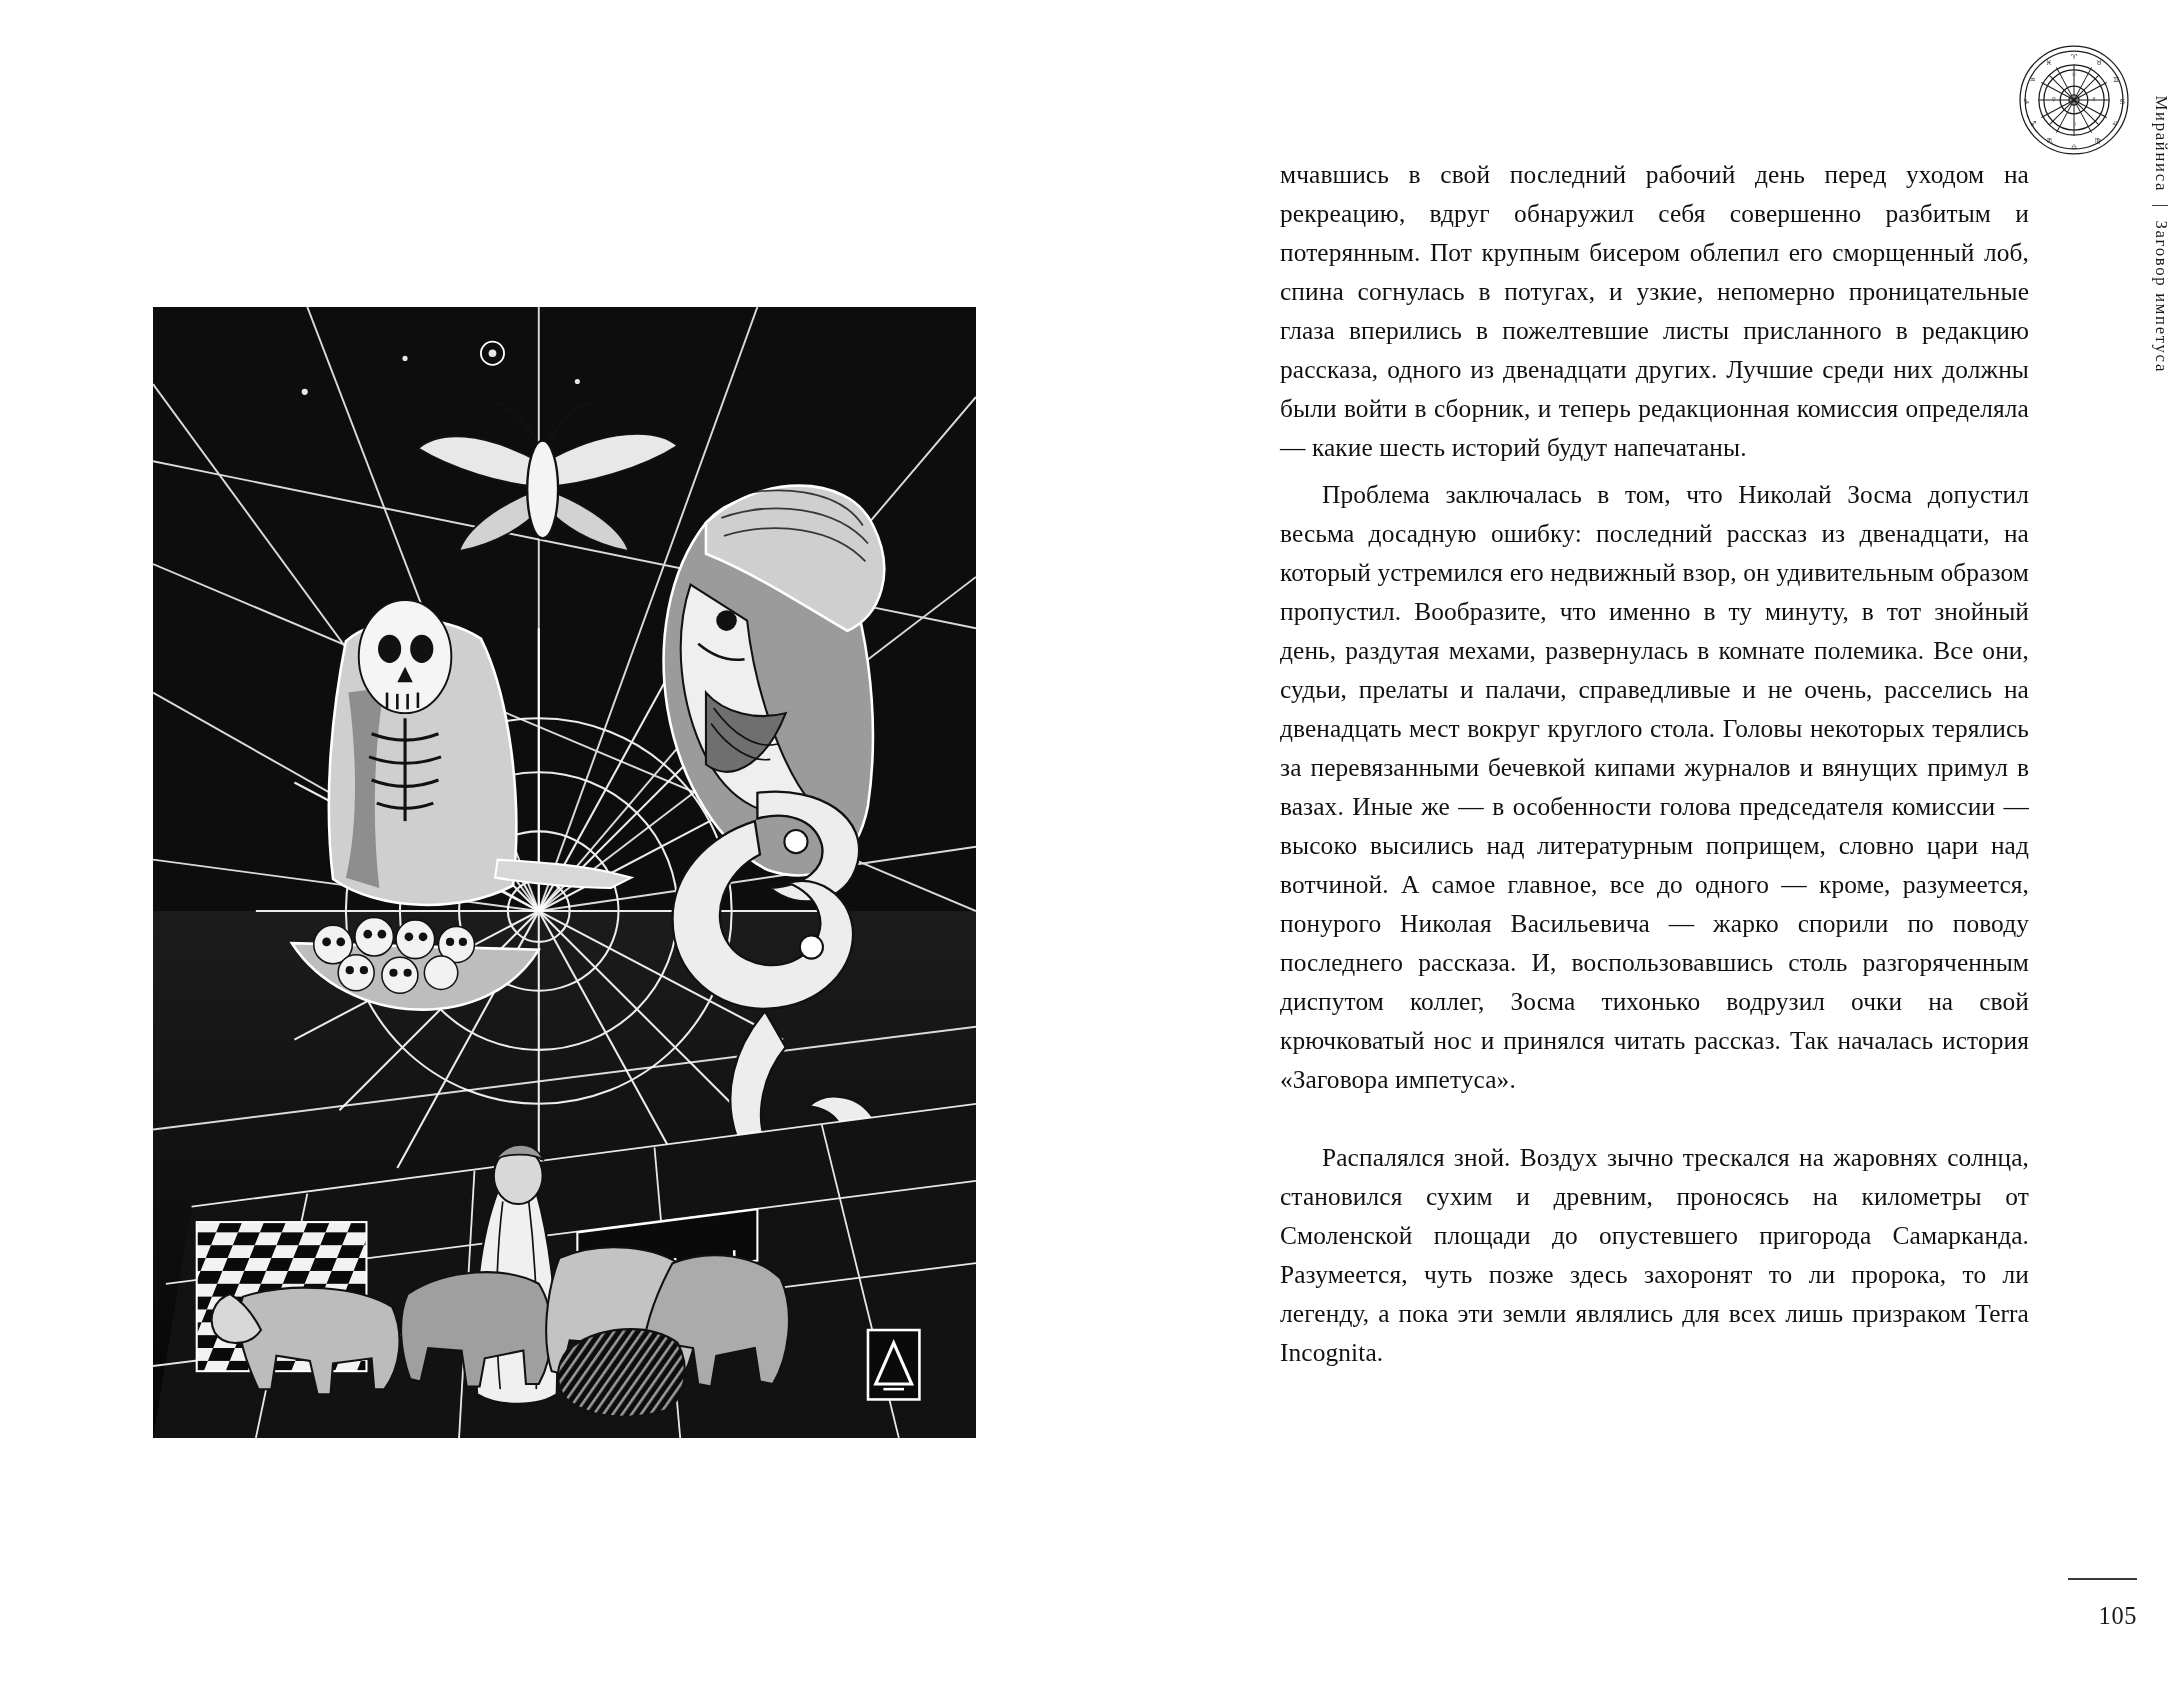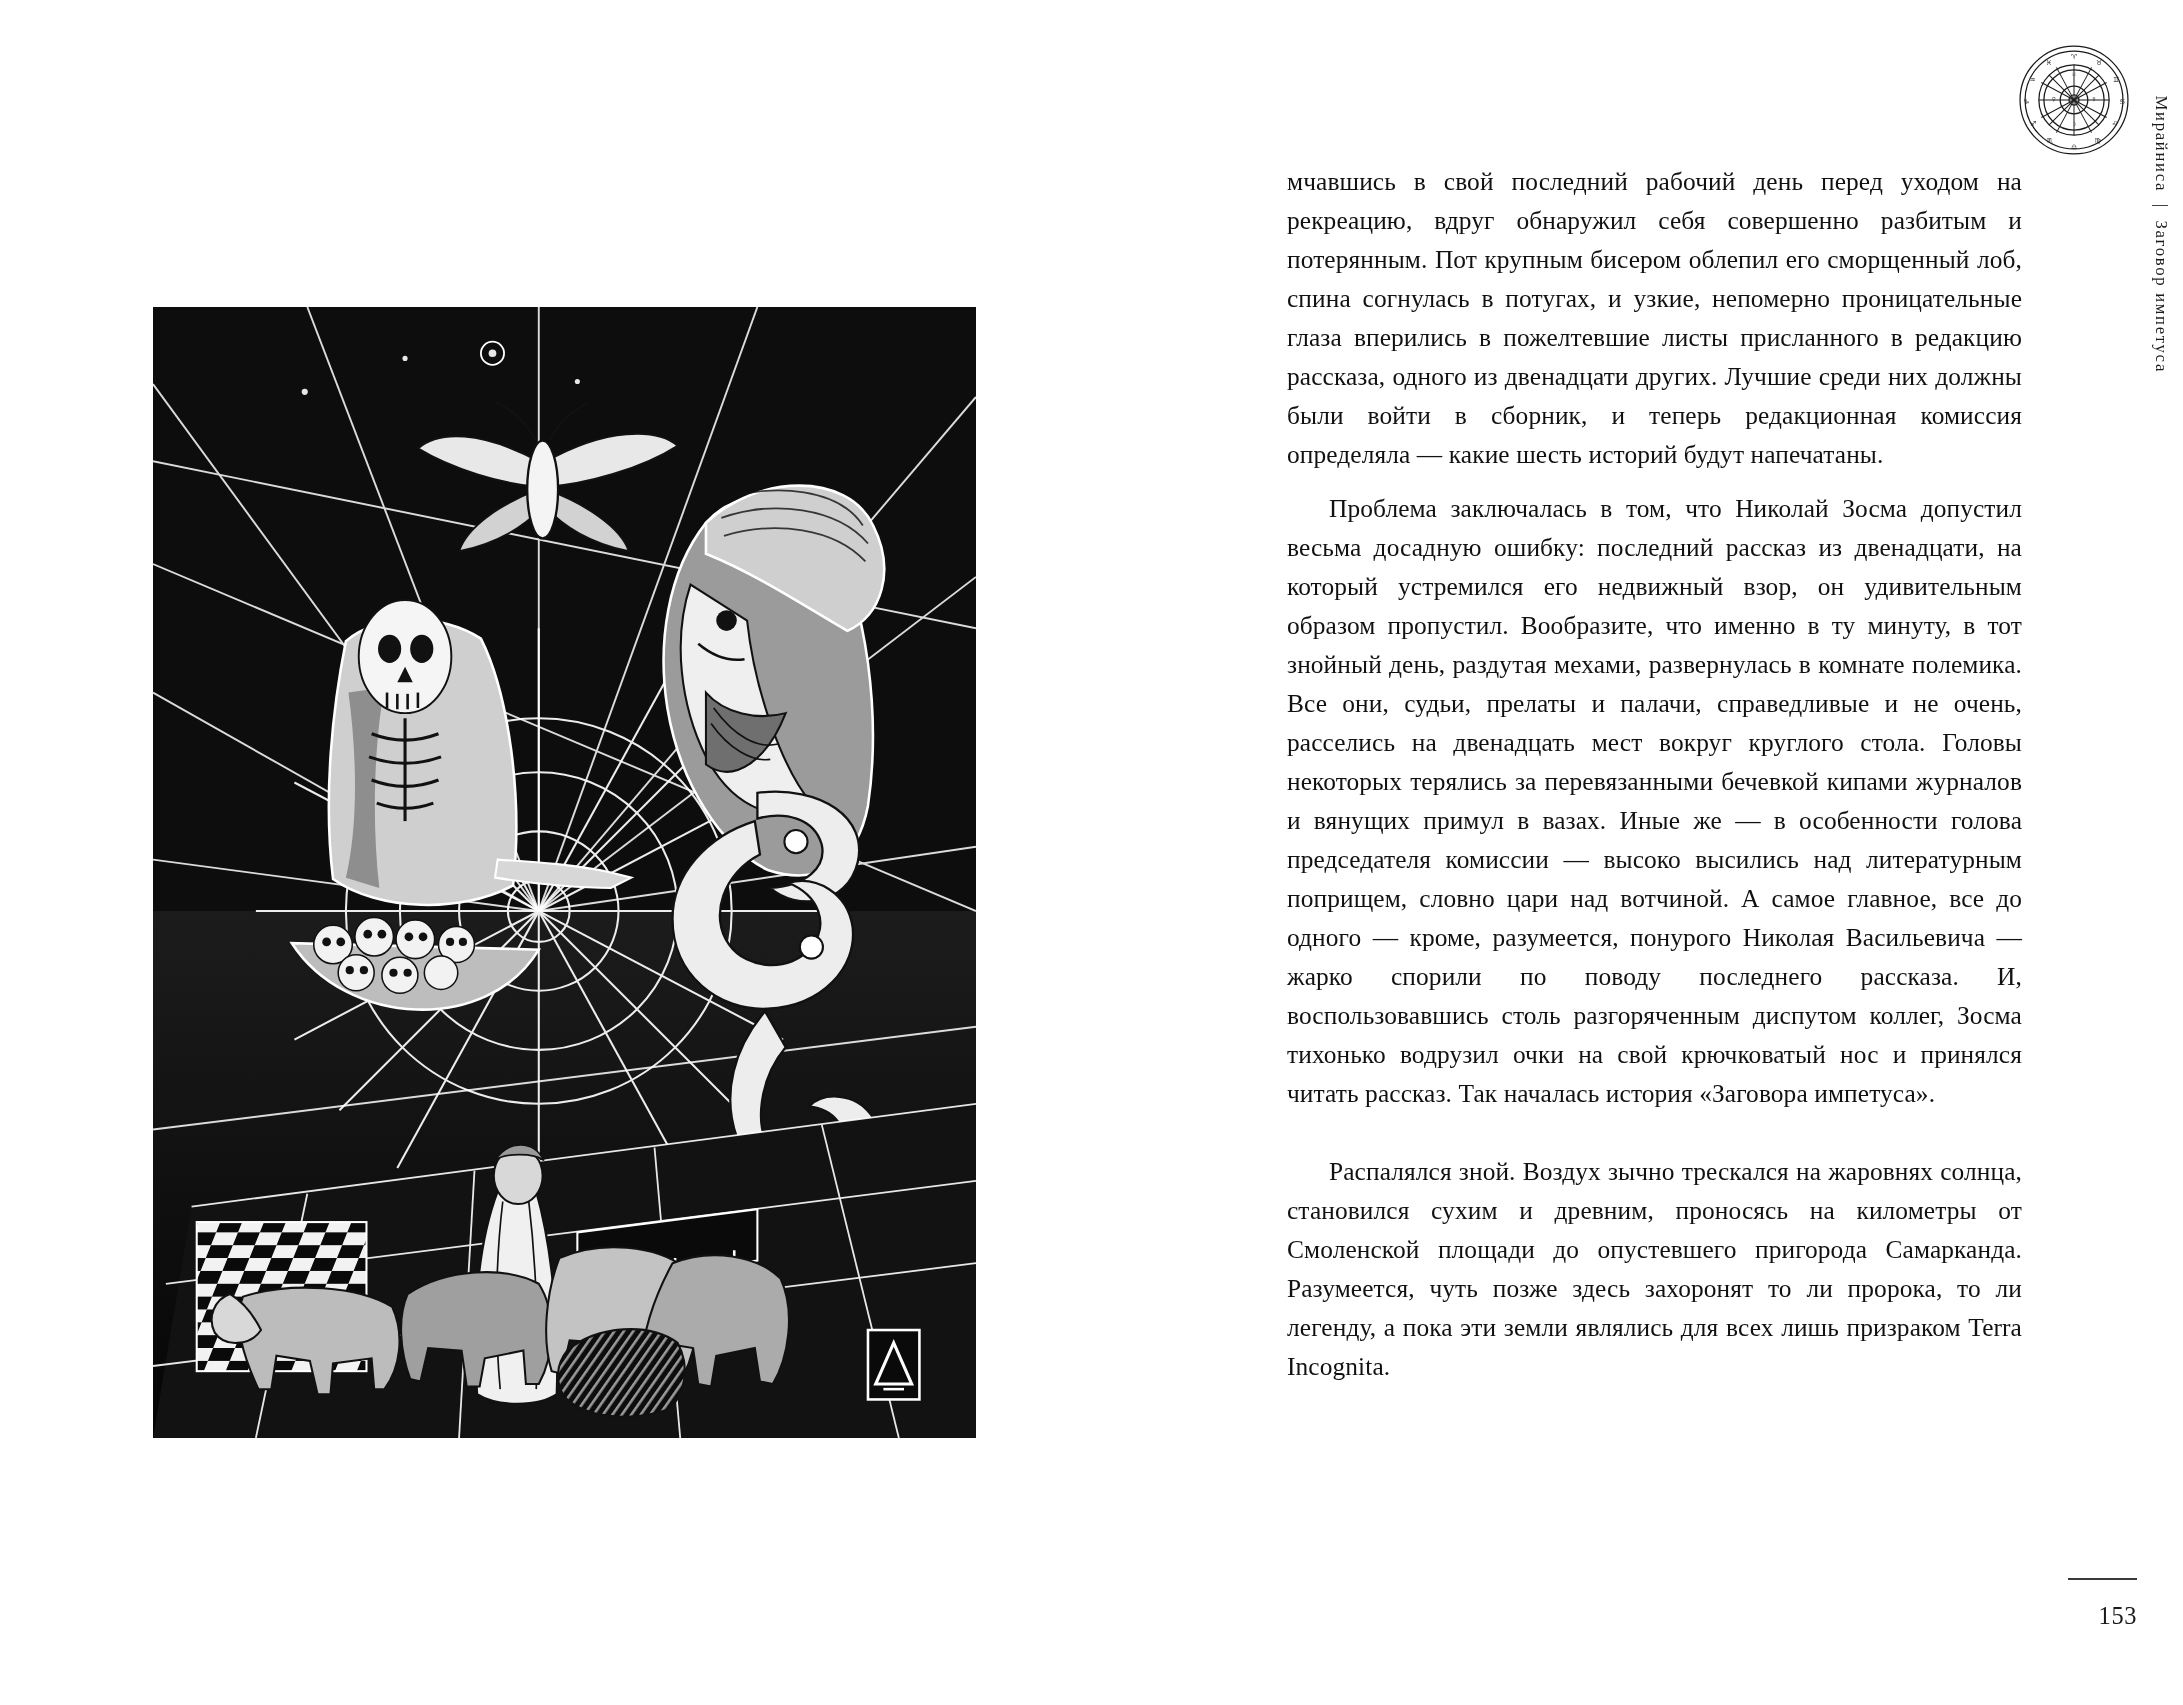--- a/index.html
+++ b/index.html
@@ -54,21 +54,21 @@
   }
 
   .text-column {
     position: absolute;
     left: 64px;
     top: 147px;
     width: 765px;
   }
 
   .text-column p {
-    margin: 15px;
+    margin: 8px;
     font-size: 25.4px;
     line-height: 39px;
     text-align: justify;
     text-justify: inter-word;
     letter-spacing: 0.1px;
     hyphens: manual;
   }
   .text-column p.indent { text-indent: 42px; }
   .text-column p.gap-before { margin-top: 39px; }
 
@@ -366,17 +366,17 @@
       <span>Мирайниса</span><span class="sep">|</span><span>Заговор импетуса</span>
     </div>
 
     <div class="text-column">
       <p>мчавшись в свой последний рабочий день перед уходом на рекреацию, вдруг обнаружил себя совершенно разбитым и потерянным. Пот крупным бисером облепил его сморщенный лоб, спина согнулась в потугах, и узкие, непомерно проницательные глаза вперились в пожелтевшие листы присланного в редакцию рассказа, одного из двенадцати других. Лучшие среди них должны были войти в сборник, и теперь редакционная комиссия определяла — какие шесть историй будут напечатаны.</p>
       <p class="indent">Проблема заключалась в том, что Николай Зосма допустил весьма досадную ошибку: последний рассказ из двенадцати, на который устремился его недвижный взор, он удивительным образом пропустил. Вообразите, что именно в ту минуту, в тот знойный день, раздутая мехами, развернулась в комнате полемика. Все они, судьи, прелаты и палачи, справедливые и не очень, расселись на двенадцать мест вокруг круглого стола. Головы некоторых терялись за перевязанными бечевкой кипами журналов и вянущих примул в вазах. Иные же — в особенности голова председателя комиссии — высоко высились над литературным поприщем, словно цари над вотчиной. А самое главное, все до одного — кроме, разумеется, понурого Николая Васильевича — жарко спорили по поводу последнего рассказа. И, воспользовавшись столь разгоряченным диспутом коллег, Зосма тихонько водрузил очки на свой крючковатый нос и принялся читать рассказ. Так началась история «Заговора импетуса».</p>
       <p class="indent gap-before">Распалялся зной. Воздух зычно трескался на жаровнях солнца, становился сухим и древним, проносясь на километры от Смоленской площади до опустевшего пригорода Самарканда. Разумеется, чуть позже здесь захоронят то ли пророка, то ли легенду, а пока эти земли являлись для всех лишь призраком Terra Incognita.</p>
     </div>
 
     <div class="folio-rule"></div>
-    <div class="folio">153</div>
+    <div class="folio">105</div>
 
   </div>
 </div>
 
 
 </body></html>

